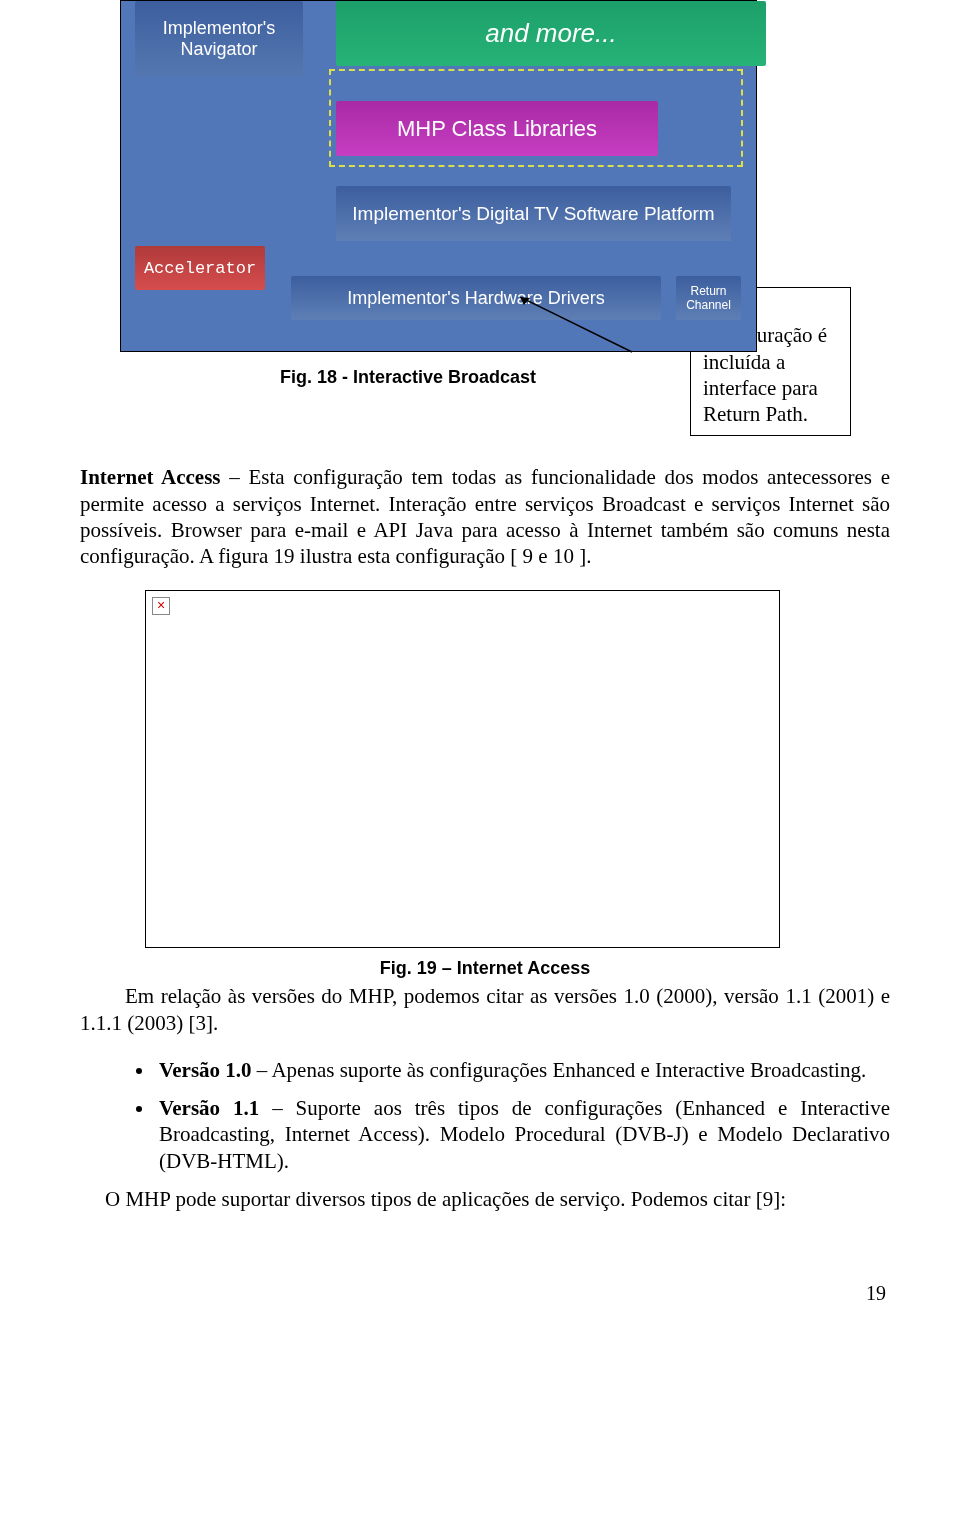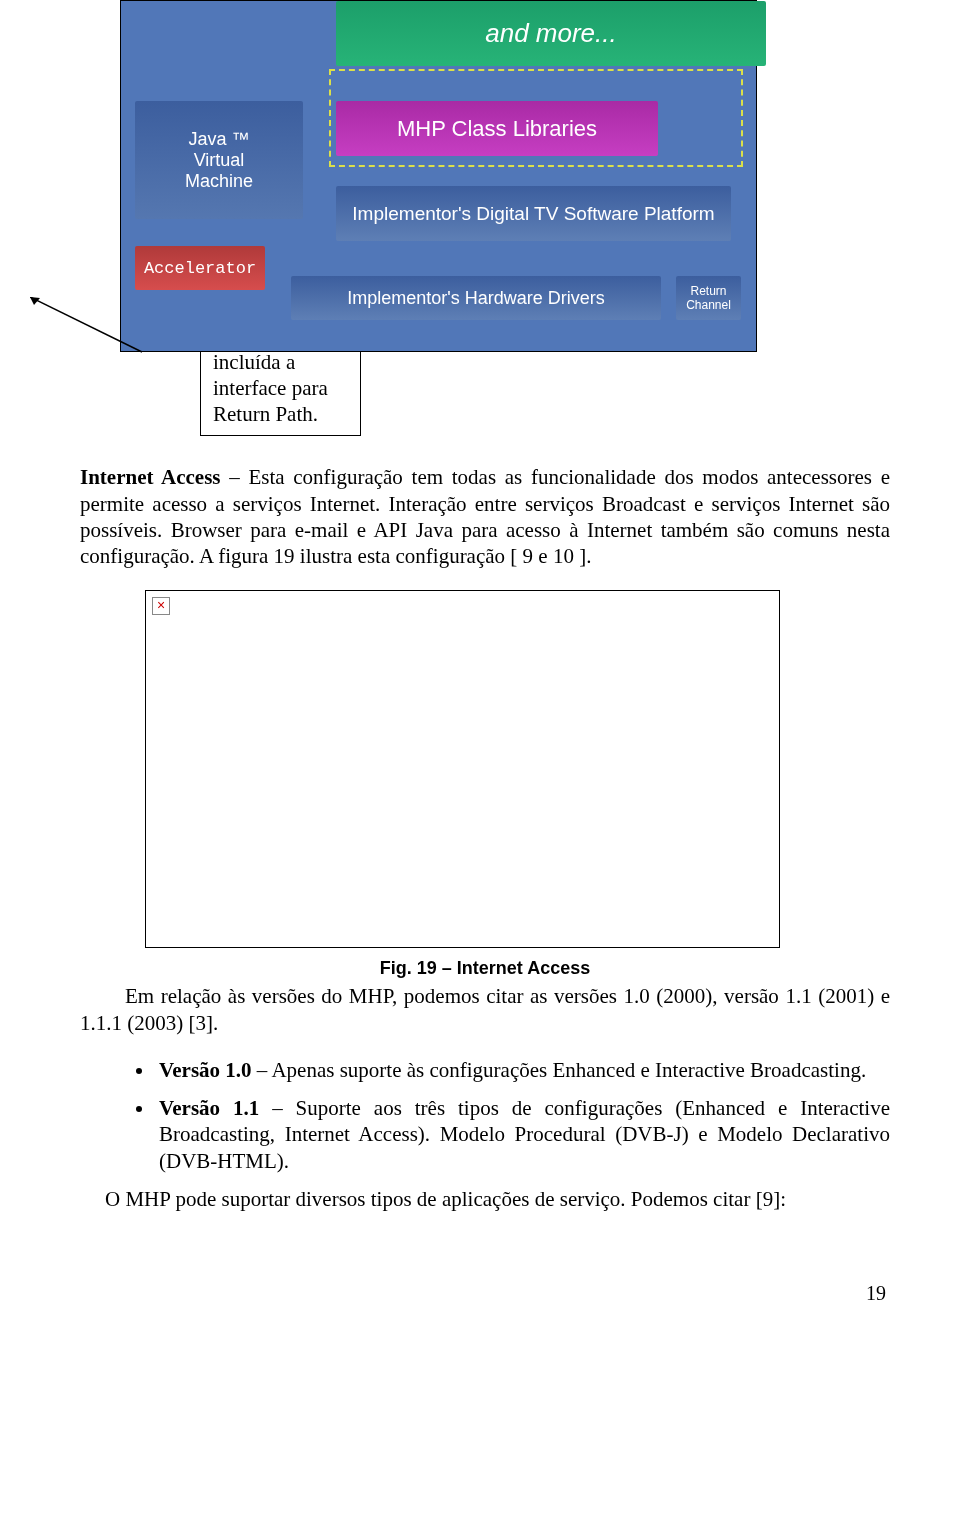--- a/index.html
+++ b/index.html
@@ -184,33 +184,32 @@
     margin-top: 70px;
     padding-right: 4px;
   }
 </style>
 </head>
 <body>
 
 <div class="page">
 
   <div class="diagram-wrap">
+    <div class="box box-impl-nav">Implementor's Navigator</div>
     <div class="box box-and-more">and more...</div>
     <div class="yellow-dash"></div>
-    <div class="box box-jvm" style="white-space:pre-line;">Java ™
-Virtual
-Machine</div>
     <div class="box box-class-lib">MHP Class Libraries</div>
     <div class="box box-sw-plat">Implementor's Digital TV Software Platform</div>
     <div class="box box-accel">Accelerator</div>
     <div class="box box-hw">Implementor's Hardware Drivers</div>
     <div class="box box-return" style="white-space:pre-line;">Return Channel</div>
   </div>
 
   <div class="caption-row">
+    <div class="fig-caption">Fig. 18 -  Interactive Broadcast</div>
     <div class="callout-line-area">
       <svg class="callout-line" viewBox="0 0 115 75">
         <line x1="0" y1="0" x2="112" y2="55" stroke="#000" stroke-width="1.5"></line>
         <polygon points="0,0 10,1 4,8" fill="#000"></polygon>
       </svg>
     </div>
     <div class="callout-box">Nesta configuração é incluída a interface para Return Path.</div>
   </div>
 
   <p class="para">

